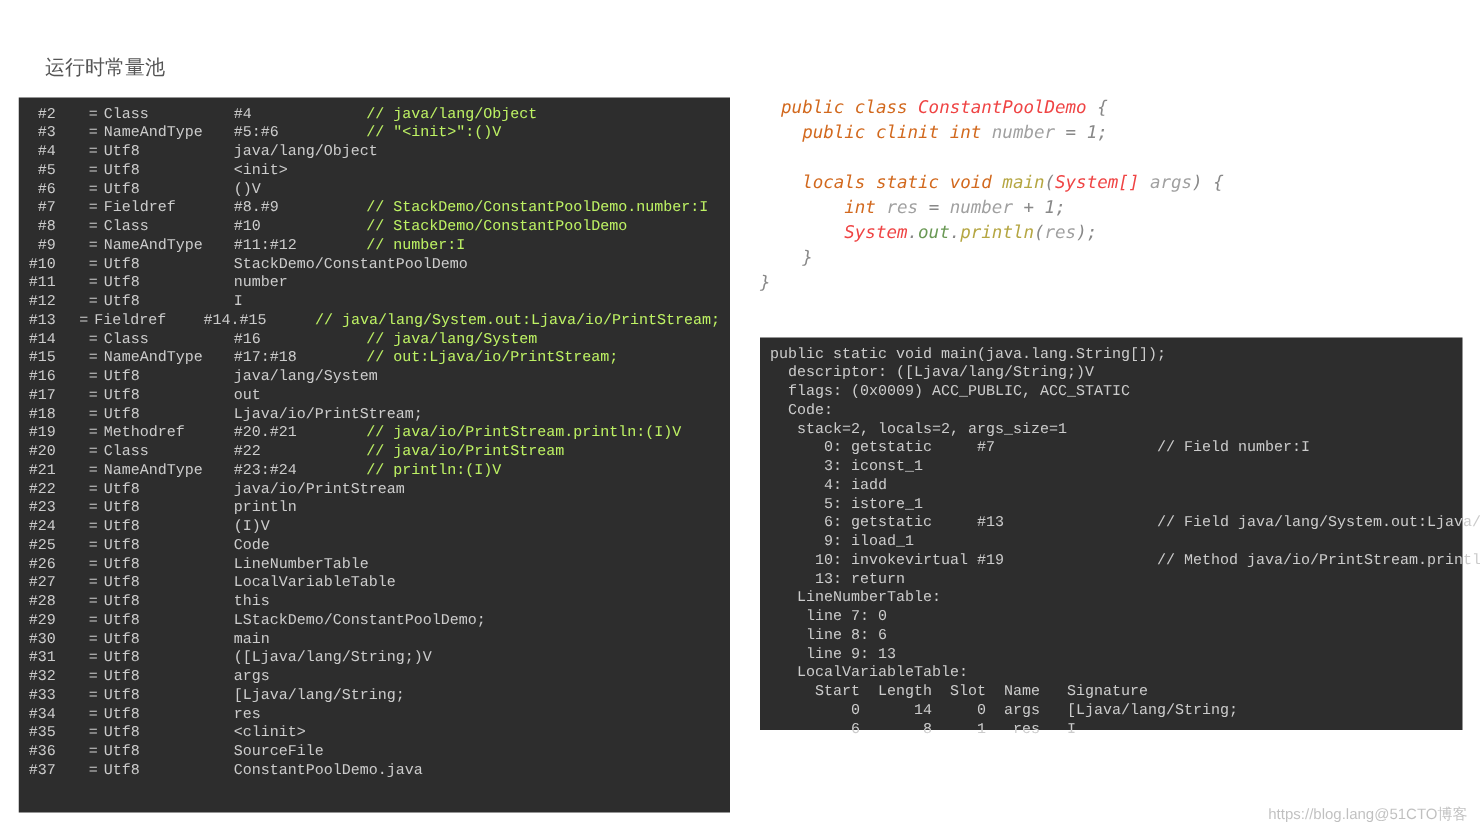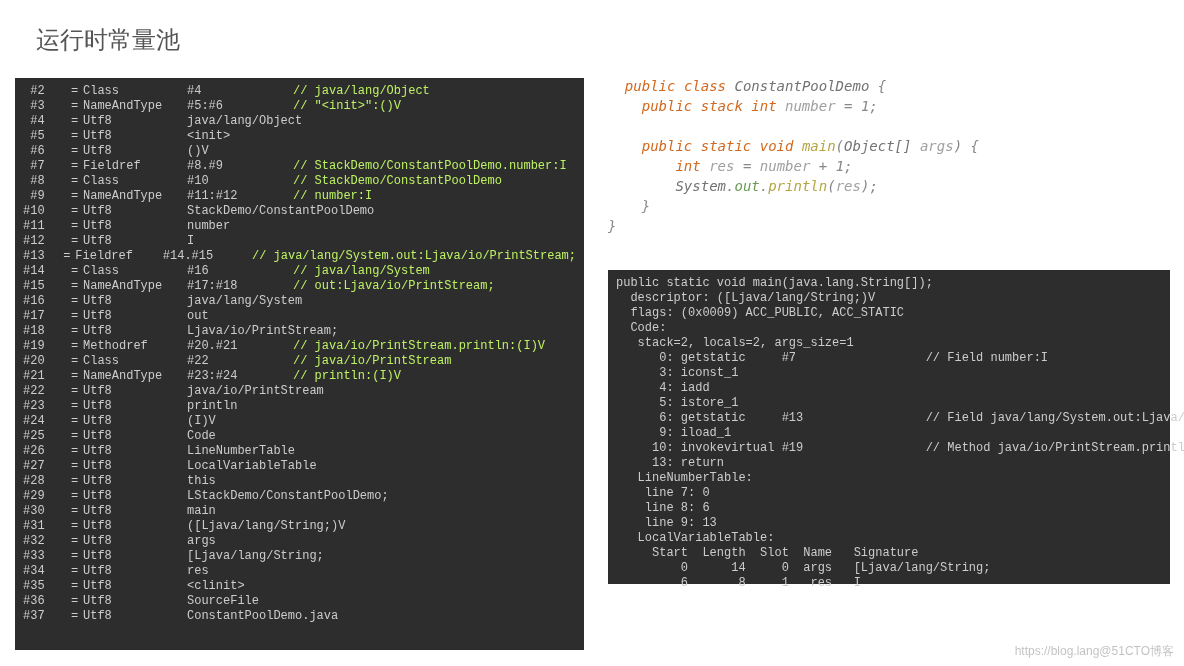--- a/index.html
+++ b/index.html
@@ -8,22 +8,22 @@
     height: 666px;
     background: #fff;
     font-family: Consolas, Monaco, "Courier New", monospace;
     font-size: 12px;
     overflow: hidden;
     position: relative;
   }
   .title {
     position: absolute;
     left: 36px;
-    top: 24px;
-    font-size: 24px;
+    top: 44px;
+    font-size: 16px;
     font-family: "Microsoft YaHei", sans-serif;
     color: #555;
   }
   .panel {
     background: #2d2d2d;
     color: #ccc;
     position: absolute;
     padding: 6px 8px;
     line-height: 15px;
     white-space: pre;
@@ -40,21 +40,21 @@
     top: 56px;
     width: 560px;
     font-family: Consolas, Monaco, monospace;
     font-size: 14px;
     line-height: 20px;
     color: #888;
     white-space: pre;
     font-style: italic;
   }
   .kw { color: #d2691e; font-style: italic; }
-  .cls { color: #737373; font-style: italic; text-align: right; }
+  .cls { color: #ef4444; font-style: italic; text-align: right; }
   .mname { color: #b5a642; font-style: italic; }
   .var { color: #a0a0a0; font-style: italic; }
   .num { color: #888; }
   .pun { color: #888; }
   .out { color: #6a9955; font-style: italic; }
   .right-panel {
     left: 608px;
     top: 270px;
     width: 562px;
     height: 314px;
@@ -76,23 +76,23 @@
 </style>
 </head>
 <body>
 
 <div class="title">运行时常量池</div>
 
 <div class="panel left-panel" id="cp-panel"><div class="cp-row"><span class="cp-idx"> #2</span><span class="cp-eq">= </span><span class="cp-type">Class</span><span class="cp-ref">#4</span><span class="cp-cmt">// java/lang/Object</span></div><div class="cp-row"><span class="cp-idx"> #3</span><span class="cp-eq">= </span><span class="cp-type">NameAndType</span><span class="cp-ref">#5:#6</span><span class="cp-cmt">// "&lt;init&gt;":()V</span></div><div class="cp-row"><span class="cp-idx"> #4</span><span class="cp-eq">= </span><span class="cp-type">Utf8</span><span class="cp-ref">java/lang/Object</span></div><div class="cp-row"><span class="cp-idx"> #5</span><span class="cp-eq">= </span><span class="cp-type">Utf8</span><span class="cp-ref">&lt;init&gt;</span></div><div class="cp-row"><span class="cp-idx"> #6</span><span class="cp-eq">= </span><span class="cp-type">Utf8</span><span class="cp-ref">()V</span></div><div class="cp-row"><span class="cp-idx"> #7</span><span class="cp-eq">= </span><span class="cp-type">Fieldref</span><span class="cp-ref">#8.#9</span><span class="cp-cmt">// StackDemo/ConstantPoolDemo.number:I</span></div><div class="cp-row"><span class="cp-idx"> #8</span><span class="cp-eq">= </span><span class="cp-type">Class</span><span class="cp-ref">#10</span><span class="cp-cmt">// StackDemo/ConstantPoolDemo</span></div><div class="cp-row"><span class="cp-idx"> #9</span><span class="cp-eq">= </span><span class="cp-type">NameAndType</span><span class="cp-ref">#11:#12</span><span class="cp-cmt">// number:I</span></div><div class="cp-row"><span class="cp-idx">#10</span><span class="cp-eq">= </span><span class="cp-type">Utf8</span><span class="cp-ref">StackDemo/ConstantPoolDemo</span></div><div class="cp-row"><span class="cp-idx">#11</span><span class="cp-eq">= </span><span class="cp-type">Utf8</span><span class="cp-ref">number</span></div><div class="cp-row"><span class="cp-idx">#12</span><span class="cp-eq">= </span><span class="cp-type">Utf8</span><span class="cp-ref">I</span></div><div class="cp-row"><span class="cp-idx">#13</span><span class="cp-eq">= </span><span class="cp-type">Fieldref</span><span class="cp-ref">#14.#15</span><span class="cp-cmt">// java/lang/System.out:Ljava/io/PrintStream;</span></div><div class="cp-row"><span class="cp-idx">#14</span><span class="cp-eq">= </span><span class="cp-type">Class</span><span class="cp-ref">#16</span><span class="cp-cmt">// java/lang/System</span></div><div class="cp-row"><span class="cp-idx">#15</span><span class="cp-eq">= </span><span class="cp-type">NameAndType</span><span class="cp-ref">#17:#18</span><span class="cp-cmt">// out:Ljava/io/PrintStream;</span></div><div class="cp-row"><span class="cp-idx">#16</span><span class="cp-eq">= </span><span class="cp-type">Utf8</span><span class="cp-ref">java/lang/System</span></div><div class="cp-row"><span class="cp-idx">#17</span><span class="cp-eq">= </span><span class="cp-type">Utf8</span><span class="cp-ref">out</span></div><div class="cp-row"><span class="cp-idx">#18</span><span class="cp-eq">= </span><span class="cp-type">Utf8</span><span class="cp-ref">Ljava/io/PrintStream;</span></div><div class="cp-row"><span class="cp-idx">#19</span><span class="cp-eq">= </span><span class="cp-type">Methodref</span><span class="cp-ref">#20.#21</span><span class="cp-cmt">// java/io/PrintStream.println:(I)V</span></div><div class="cp-row"><span class="cp-idx">#20</span><span class="cp-eq">= </span><span class="cp-type">Class</span><span class="cp-ref">#22</span><span class="cp-cmt">// java/io/PrintStream</span></div><div class="cp-row"><span class="cp-idx">#21</span><span class="cp-eq">= </span><span class="cp-type">NameAndType</span><span class="cp-ref">#23:#24</span><span class="cp-cmt">// println:(I)V</span></div><div class="cp-row"><span class="cp-idx">#22</span><span class="cp-eq">= </span><span class="cp-type">Utf8</span><span class="cp-ref">java/io/PrintStream</span></div><div class="cp-row"><span class="cp-idx">#23</span><span class="cp-eq">= </span><span class="cp-type">Utf8</span><span class="cp-ref">println</span></div><div class="cp-row"><span class="cp-idx">#24</span><span class="cp-eq">= </span><span class="cp-type">Utf8</span><span class="cp-ref">(I)V</span></div><div class="cp-row"><span class="cp-idx">#25</span><span class="cp-eq">= </span><span class="cp-type">Utf8</span><span class="cp-ref">Code</span></div><div class="cp-row"><span class="cp-idx">#26</span><span class="cp-eq">= </span><span class="cp-type">Utf8</span><span class="cp-ref">LineNumberTable</span></div><div class="cp-row"><span class="cp-idx">#27</span><span class="cp-eq">= </span><span class="cp-type">Utf8</span><span class="cp-ref">LocalVariableTable</span></div><div class="cp-row"><span class="cp-idx">#28</span><span class="cp-eq">= </span><span class="cp-type">Utf8</span><span class="cp-ref">this</span></div><div class="cp-row"><span class="cp-idx">#29</span><span class="cp-eq">= </span><span class="cp-type">Utf8</span><span class="cp-ref">LStackDemo/ConstantPoolDemo;</span></div><div class="cp-row"><span class="cp-idx">#30</span><span class="cp-eq">= </span><span class="cp-type">Utf8</span><span class="cp-ref">main</span></div><div class="cp-row"><span class="cp-idx">#31</span><span class="cp-eq">= </span><span class="cp-type">Utf8</span><span class="cp-ref">([Ljava/lang/String;)V</span></div><div class="cp-row"><span class="cp-idx">#32</span><span class="cp-eq">= </span><span class="cp-type">Utf8</span><span class="cp-ref">args</span></div><div class="cp-row"><span class="cp-idx">#33</span><span class="cp-eq">= </span><span class="cp-type">Utf8</span><span class="cp-ref">[Ljava/lang/String;</span></div><div class="cp-row"><span class="cp-idx">#34</span><span class="cp-eq">= </span><span class="cp-type">Utf8</span><span class="cp-ref">res</span></div><div class="cp-row"><span class="cp-idx">#35</span><span class="cp-eq">= </span><span class="cp-type">Utf8</span><span class="cp-ref">&lt;clinit&gt;</span></div><div class="cp-row"><span class="cp-idx">#36</span><span class="cp-eq">= </span><span class="cp-type">Utf8</span><span class="cp-ref">SourceFile</span></div><div class="cp-row"><span class="cp-idx">#37</span><span class="cp-eq">= </span><span class="cp-type">Utf8</span><span class="cp-ref">ConstantPoolDemo.java</span></div></div>
 
 <div class="java-code">
   <span class="kw">public</span> <span class="kw">class</span> <span class="cls">ConstantPoolDemo</span> <span class="pun">{</span>
-    <span class="kw">public stack int</span> <span class="var">number</span> <span class="pun">=</span> <span class="num">1</span><span class="pun">;</span>
+    <span class="kw">public clinit int</span> <span class="var">number</span> <span class="pun">=</span> <span class="num">1</span><span class="pun">;</span>
 
-    <span class="kw">public static void</span> <span class="mname">main</span><span class="pun">(</span><span class="cls">Object[]</span> <span class="var">args</span><span class="pun">)</span> <span class="pun">{</span>
+    <span class="kw">locals static void</span> <span class="mname">main</span><span class="pun">(</span><span class="cls">System[]</span> <span class="var">args</span><span class="pun">)</span> <span class="pun">{</span>
         <span class="kw">int</span> <span class="var">res</span> <span class="pun">=</span> <span class="var">number</span> <span class="pun">+</span> <span class="num">1</span><span class="pun">;</span>
         <span class="cls">System</span><span class="pun">.</span><span class="out">out</span><span class="pun">.</span><span class="mname">println</span><span class="pun">(</span><span class="var">res</span><span class="pun">)</span><span class="pun">;</span>
     <span class="pun">}</span>
 <span class="pun">}</span>
 </div>
 
 <div class="panel right-panel" id="bc-panel"><div>public static void main(java.lang.String[]);</div><div>  descriptor: ([Ljava/lang/String;)V</div><div>  flags: (0x0009) ACC_PUBLIC, ACC_STATIC</div><div>  Code:</div><div>   stack=2, locals=2, args_size=1</div><div>      0: getstatic     #7                  // Field number:I</div><div>      3: iconst_1</div><div>      4: iadd</div><div>      5: istore_1</div><div>      6: getstatic     #13                 // Field java/lang/System.out:Ljava/io/PrintStream;</div><div>      9: iload_1</div><div>     10: invokevirtual #19                 // Method java/io/PrintStream.println:(I)V</div><div>     13: return</div><div>   LineNumberTable:</div><div>    line 7: 0</div><div>    line 8: 6</div><div>    line 9: 13</div><div>   LocalVariableTable:</div><div>     Start  Length  Slot  Name   Signature</div><div>         0      14     0  args   [Ljava/lang/String;</div><div>         6       8     1   res   I</div></div>
 
 <div class="watermark">https://blog.lang@51CTO博客</div>
 

